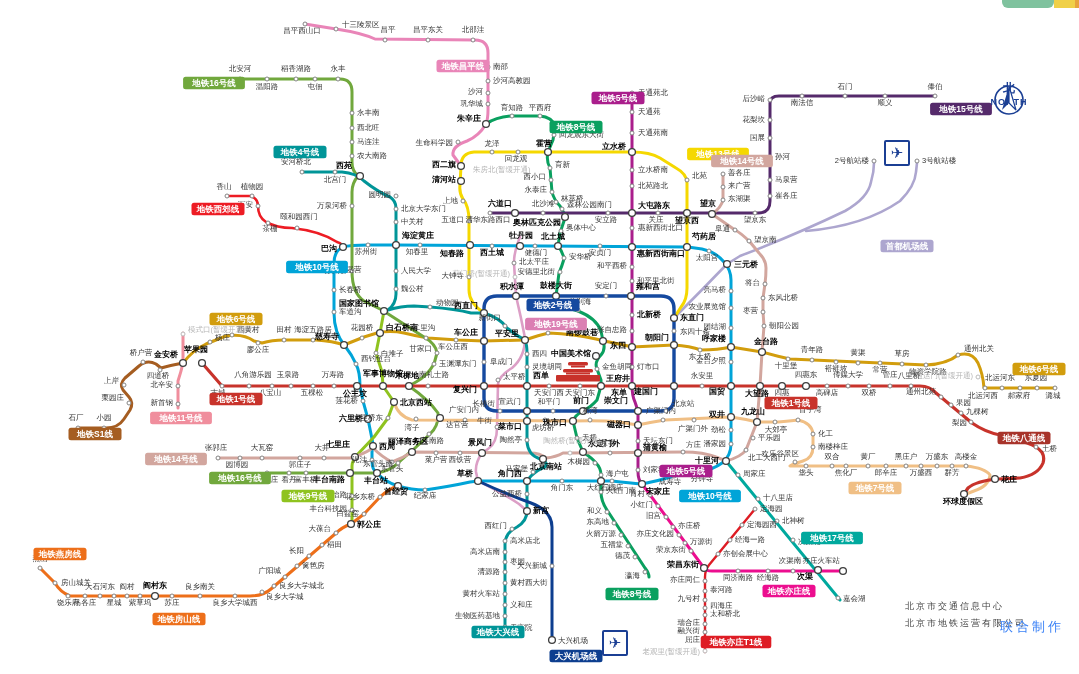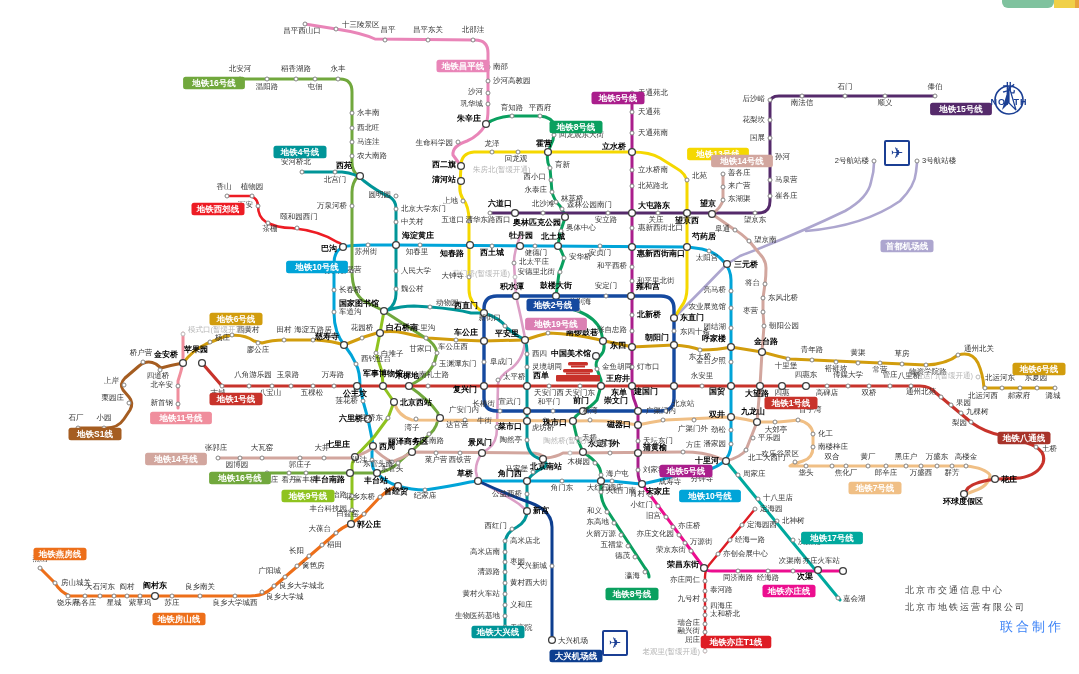--- a/index.html
+++ b/index.html
@@ -9,21 +9,21 @@
   .corner-tabs{position:absolute;top:0;right:0;height:8px;}
   .tab{display:inline-block;height:8px;vertical-align:top;}
   .tab1{width:52px;background:#7FC29E;border-radius:0 0 6px 6px;}
   .tab2{width:21px;background:#F0D048;}
   .tab3{width:4px;background:#E8A33D;}
   .north{position:absolute;left:986px;top:80px;width:46px;text-align:center;color:#1B3F94;}
   .north .cn{font-size:12px;font-weight:bold;}
   .north .en{font-size:9px;font-weight:bold;letter-spacing:1px;}
   .plane{position:absolute;width:22px;height:22px;border:2px solid #1B3F94;background:#fff;
          color:#1B3F94;font-size:15px;line-height:22px;text-align:center;border-radius:2px;}
-  .credits{position:absolute;left:905px;top:582px;font-size:9px;color:#444;line-height:17px;letter-spacing:2px;}
+  .credits{position:absolute;left:905px;top:598px;font-size:9px;color:#444;line-height:17px;letter-spacing:2px;}
   .joint{position:absolute;left:1000px;top:618px;font-size:13px;color:#3b82f6;letter-spacing:3px;}
 </style>
 </head>
 <body>
 
 <div class="map">
   <svg id="metro-svg" width="1079" height="674" viewBox="0 0 1079 674">
       <g>
         <path d="M520,237 Q514,250 514,263 L516,296 Q521,317 525,338 Q525,357 512,368 Q499,376 498,384 L497,428 Q497,443 488,449 L482,453 Q475,463 476,472 L478,481 Q503,493 519,504 L527,511" fill="none" stroke="#DC9FC6" stroke-width="2.6" stroke-linecap="round" stroke-linejoin="round"></path>
         <path d="M676,316 Q702,290 727,264 L740,256 Q795,235 845,211 Q868,198 871,182 Q874,172 874,163" fill="none" stroke="#ADA6CF" stroke-width="2.6" stroke-linecap="round" stroke-linejoin="round"></path>

